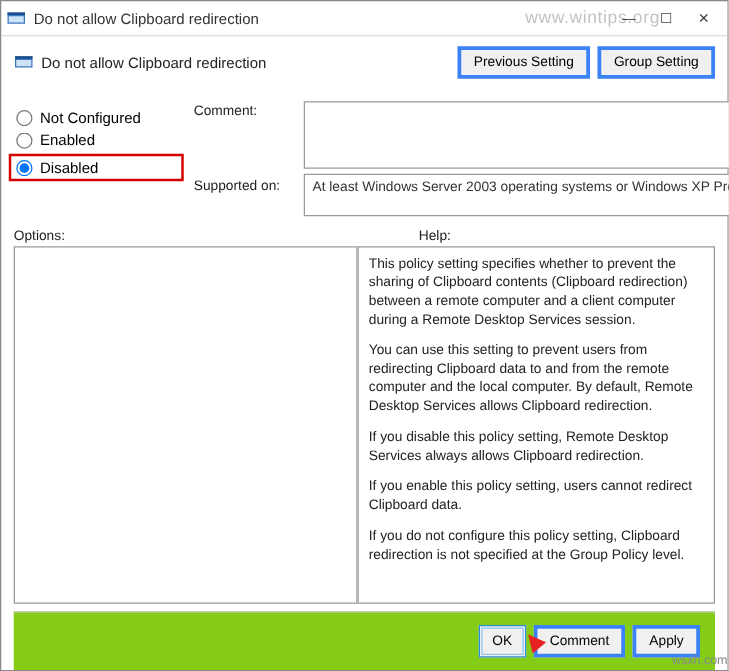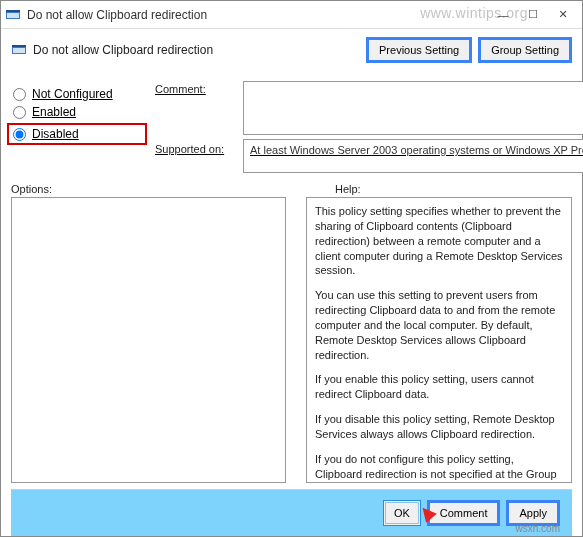--- a/index.html
+++ b/index.html
@@ -10,43 +10,43 @@
     .titlebar-text { flex: 1; color: #333; }
     .win-controls { display: flex; }
     .win-btn { width: 30px; height: 22px; display: flex; align-items: center; justify-content: center; font-size: 11px; color: #444; }
     .header-row { padding: 8px 10px 6px 10px; display: flex; align-items: center; justify-content: space-between; }
     .header-left { display: flex; align-items: center; font-size: 12px; color: #222; }
     .header-left .hicon { width: 16px; height: 16px; margin-right: 6px; }
     .nav-btns { display: flex; gap: 6px; }
     .btn { font-size: 11px; padding: 4px 10px; background: #f0f0f0; border: 3px solid #3b82f6; cursor: pointer; }
     .btn.focus { border: 1px solid #2a8dd4; outline: 1px solid #8cc4f0; outline-offset: -3px; }
     .body { padding: 4px 10px 0 10px; flex: 1; display: flex; flex-direction: column; min-height: 0; }
-    .top-area { display: flex; gap: 8px; text-decoration: underline; }
+    .top-area { display: flex; gap: 8px; }
     .radio-col { width: 145px; padding-top: 10px; }
     .radio-item { display: flex; align-items: center; font-size: 12px; margin: 4px 0; cursor: pointer; }
     .radio-item input { margin: 0 6px 0 2px; }
     .radio-item.highlight { border: 2px solid #d40000; padding: 2px 0; margin-left: -4px; padding-left: 2px; width: 140px; }
     .comment-col { flex: 1; }
     .lbl { font-size: 11px; color: #222; }
     .comment-row { display: flex; align-items: flex-start; gap: 8px; margin-top: 8px; }
     .comment-row .lbl { width: 80px; text-align: left; padding-top: 2px; }
     textarea.comment-box { flex: 1; height: 54px; border: 1px solid #999; font-size: 11px; resize: none; padding: 2px 4px; }
     .supported-row { display: flex; align-items: flex-start; gap: 8px; margin-top: 4px; }
     .supported-row .lbl { width: 80px; text-align: left; padding-top: 4px; }
     .supported-box { flex: 1; height: 34px; border: 1px solid #999; font-size: 11px; padding: 4px 6px; background: #fff; color: #333; overflow: hidden; display: flex; align-items: flex-start; }
     .supported-box .sctext { flex: 1; white-space: nowrap; overflow: hidden; text-overflow: clip; }
     .midlabels { display: flex; margin-top: 10px; font-size: 11px; color: #222; gap: 44px; }
     .midlabels .optlbl { flex: 0 0 280px; }
-    .panels { flex: 1; display: flex; gap: 20px; min-height: 0; margin-top: 2px; }
+    .panels { flex: 1; display: flex; gap: 0; min-height: 0; margin-top: 2px; }
     .options-panel { flex: 0 0 275px; border: 1px solid #999; background: #fff; }
     .help-panel { flex: 1; border: 1px solid #999; background: #fff; font-size: 11px; padding: 6px 8px; overflow: auto; color: #222; line-height: 1.35; }
     .help-panel p { margin: 0 0 10px 0; }
-    .footer { border-top: 1px solid #ccc; padding: 10px 12px; display: flex; justify-content: flex-end; gap: 6px; background: #7dd3fc; margin-top: 6px; }
+    .footer { border-top: 1px solid #ccc; padding: 10px 12px; display: flex; justify-content: flex-end; gap: 6px; background: #84cc16; margin-top: 6px; }
     .watermark { position: absolute; top: 4px; right: 54px; font-size: 14px; color: rgba(80,80,80,0.35); font-family: Arial, sans-serif; letter-spacing: 0.5px; pointer-events: none; }
-    .wsxh { position: absolute; bottom: 2px; right: 22px; font-size: 10px; color: #888; pointer-events: none; }
+    .wsxh { position: absolute; bottom: 2px; right: 0; font-size: 10px; color: #888; pointer-events: none; }
     .arrow-cursor { position: absolute; bottom: 16px; right: 148px; width: 0; height: 0; pointer-events: none;
       border-left: 7px solid transparent; border-right: 7px solid transparent; border-bottom: 14px solid #e62222; transform: rotate(-40deg); }
     svg.gpicon { width: 16px; height: 16px; }
   </style>
 </head>
 <body>
 
 <div class="window">
   <div class="watermark">www.wintips.org</div>
 
@@ -120,22 +120,22 @@
     <div class="midlabels">
       <span class="optlbl">Options:</span>
       <span>Help:</span>
     </div>
 
     <div class="panels">
       <div class="options-panel"></div>
       <div class="help-panel">
         <p>This policy setting specifies whether to prevent the sharing of Clipboard contents (Clipboard redirection) between a remote computer and a client computer during a Remote Desktop Services session.</p>
         <p>You can use this setting to prevent users from redirecting Clipboard data to and from the remote computer and the local computer. By default, Remote Desktop Services allows Clipboard redirection.</p>
+        <p>If you disable this policy setting, Remote Desktop Services always allows Clipboard redirection.</p>
         <p>If you enable this policy setting, users cannot redirect Clipboard data.</p>
-        <p>If you disable this policy setting, Remote Desktop Services always allows Clipboard redirection.</p>
         <p>If you do not configure this policy setting, Clipboard redirection is not specified at the Group Policy level.</p>
       </div>
     </div>
 
     <div class="footer">
       <button class="btn focus">OK</button>
       <button class="btn">Comment</button>
       <button class="btn">Apply</button>
     </div>
   </div>

